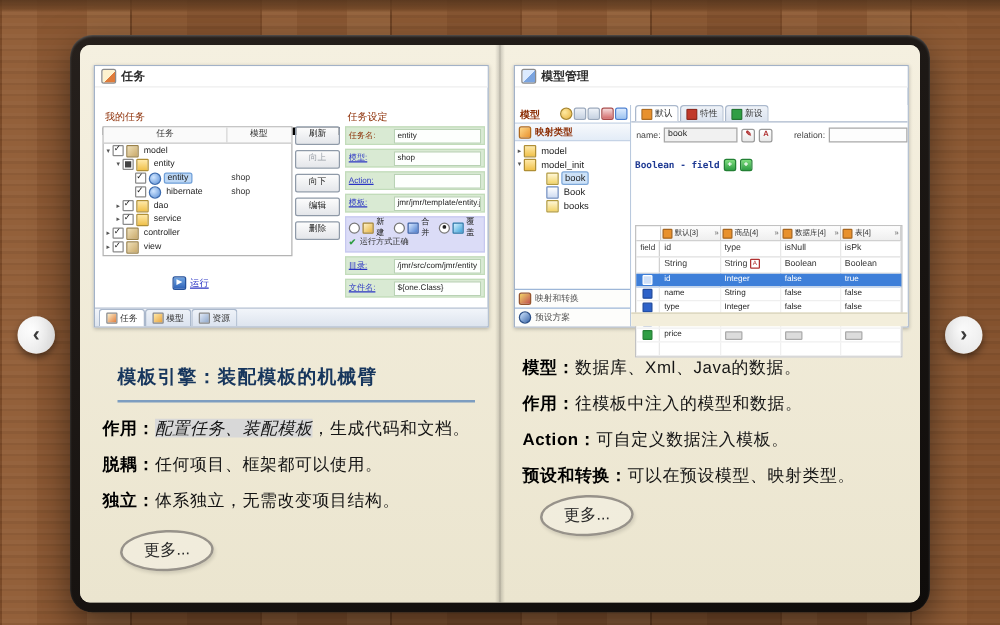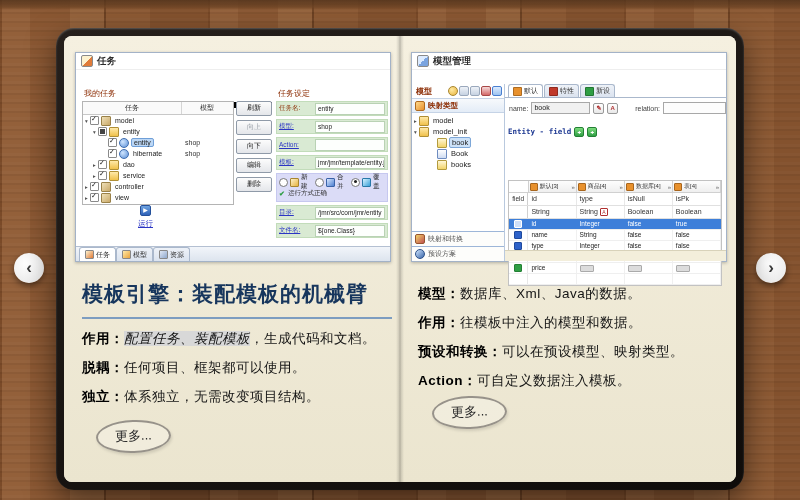--- a/index.html
+++ b/index.html
@@ -82,21 +82,21 @@
   .radline{display:flex;align-items:center;gap:2px;height:12px;}
   .rad{width:7px;height:7px;border:1px solid #777;border-radius:50%;background:#fff;position:relative;flex:0 0 auto;}
   .rad.on::after{content:"";position:absolute;left:1.5px;top:1.5px;width:3px;height:3px;border-radius:50%;background:#222;}
   .ric{width:7px;height:7px;border-radius:1px;flex:0 0 auto;}
   .ric.new{background:linear-gradient(135deg,#fdf1c9,#e8b43f);border:1px solid #a8862e;}
   .ric.merge{background:linear-gradient(135deg,#d8e8ff,#4d7fd0);border:1px solid #3a62a8;}
   .ric.over{background:linear-gradient(135deg,#d6f2ff,#39a0d8);border:1px solid #2878a8;}
   .radlbl{font-size:6.5px;color:#222;margin-right:3px;}
   .statline{display:flex;align-items:center;gap:3px;height:11px;font-size:6.5px;color:#333;}
   .okmark{color:#2f9e44;font-size:7px;font-weight:bold;}
-  .runlink{position:absolute;left:62px;top:152px;display:flex;align-items:center;gap:3px;flex-direction:column;}
+  .runlink{position:absolute;left:62px;top:168px;display:flex;align-items:center;gap:3px;}
   .runic{width:9px;height:9px;background:linear-gradient(#6ea3e0,#2f62b8);border:1px solid #24509a;border-radius:2px;
     color:#fff;font-size:6px;text-align:center;line-height:9px;}
   .runtxt{font-size:7.5px;color:#2b35c4;text-decoration:underline;}
   .btabs{position:absolute;left:0;right:0;bottom:0;height:14px;background:linear-gradient(#f2f5fa,#dde4ee);
     border-top:1px solid #b4c0d2;display:flex;align-items:flex-end;padding-left:3px;}
   .btab{height:13px;display:flex;align-items:center;gap:2px;padding:0 5px;font-size:7px;color:#333;
     border:1px solid #aab8cc;border-bottom:none;border-radius:3px 3px 0 0;background:linear-gradient(#eef2f8,#dbe3ef);}
   .btab.active{background:#fff;}
   .bic{width:7px;height:7px;border-radius:1px;border:1px solid #888;}
   .bic.t1{background:linear-gradient(135deg,#fdf2cf,#e07b39);}
@@ -160,21 +160,21 @@
   .dot.g{background:#2f9e44;border-color:#238034;}
   .dcell{width:48px;border-right:1px solid #f0f0f0;font-size:6.5px;padding-left:3px;white-space:nowrap;overflow:hidden;color:#222;align-self:stretch;line-height:10px;}
   .drow.sel{background:#3e7fd9;}
   .drow.sel .dcell{color:#fff;border-color:#3e7fd9;}
   .drow.sel .dic{border-color:#3e7fd9;}
   .drow.sel .dot{background:#cfe0f8;border-color:#fff;}
   .valbtn{display:inline-block;width:12px;height:5px;background:#dcdcdc;border:1px solid #aaa;border-radius:1px;margin-top:2px;}
   .creamstrip{position:absolute;left:0;right:0;bottom:0;height:10px;background:#f3eedb;border-top:1px solid #d8d2ba;}
   
   .desc{position:absolute;left:18px;right:8px;top:238px;}
-  .desc h2{margin:0;padding:6px 0 9px 0;font-size:21px;letter-spacing:1px;color:#17365d;
+  .desc h2{margin:12px;padding:6px 0 9px 0;font-size:15px;letter-spacing:1px;color:#17365d;
     border-bottom:2px solid #7d9dc0;font-weight:bold;}
   .dline{margin-top:11px;font-size:13.5px;color:#141414;letter-spacing:.5px;}
   .dline b{font-weight:bold;color:#000;}
   .hl{background:#d8d8d8;font-style:italic;}
   .morebtn{display:inline-block;margin:14px 0 0 14px;padding:5px 17px 6px 17px;
     border:2px solid #97928a;border-radius:50%;color:#2a2a2a;font-size:13px;
     background:rgba(255,255,255,.25);box-shadow:1px 2px 3px rgba(0,0,0,.12);transform:rotate(-2deg);cursor:pointer;}
   
   .nav{position:absolute;top:253px;width:30px;height:30px;border-radius:50%;border:none;cursor:pointer;
     background:radial-gradient(circle at 40% 35%,#ffffff,#e6e6e6);box-shadow:0 3px 6px rgba(0,0,0,.45);
@@ -421,21 +421,21 @@
             </div>
             <div class="formrow">
               <span class="ilabel">name:</span>
               <span class="ibox">book</span>
               <span class="tinybtn">✎</span>
               <span class="tinybtn">A</span>
               <span class="ilabel" style="margin-left:14px;">relation:</span>
               <span class="ibox rel"></span>
             </div>
             <div class="ehead" style="margin-top:10px;">
-              <span>Entity - field</span>
+              <span>Boolean - field</span>
               <span class="plusic">✚</span>
               <span class="plusic">✚</span>
             </div>
 
             <div class="ftable">
               <div class="grow">
                 <div class="gcorner"></div>
                 <div class="gtab">
                   <span class="sqm"></span>
                   <span>默认[3]</span>
@@ -529,24 +529,24 @@
         </div>
 
         <div class="desc">
           <div class="dline">
             <b>模型：</b><span>数据库、Xml、Java的数据。</span>
           </div>
           <div class="dline">
             <b>作用：</b><span>往模板中注入的模型和数据。</span>
           </div>
           <div class="dline">
+            <b>Action：</b><span>可自定义数据注入模板。</span>
+          </div>
+          <div class="dline">
             <b>预设和转换：</b><span>可以在预设模型、映射类型。</span>
-          </div>
-          <div class="dline">
-            <b>Action：</b><span>可自定义数据注入模板。</span>
           </div>
           <div class="morebtn" style="margin-top:6px;">更多...</div>
         </div>
       </section>
 
     </div>
   </div>
 </div>
 
 </body></html>

